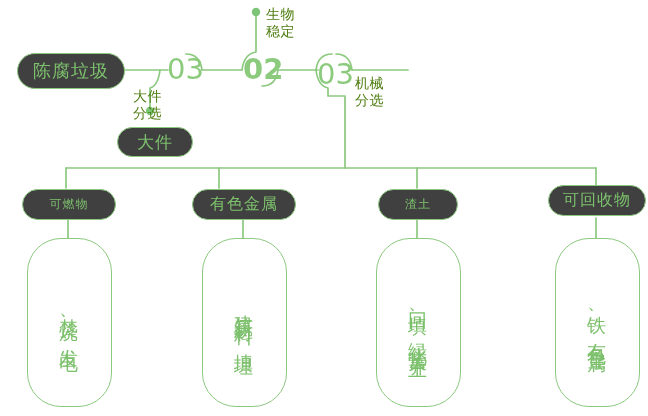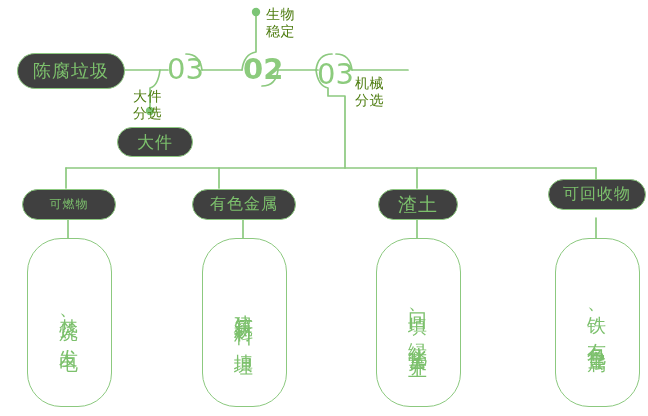--- a/index.html
+++ b/index.html
@@ -134,23 +134,23 @@
   </div>
 
   <div class="pill" style="left:17px;top:53px;width:106px;height:34px;font-size:18px;">陈腐垃圾</div>
 
   <div class="pill" style="left:117px;top:127px;width:74px;height:28px;font-size:17px;">大件</div>
 
   <div class="pill" style="left:22px;top:189px;width:92px;height:29px;font-size:12px;">可燃物</div>
 
   <div class="pill" style="left:192px;top:189px;width:102px;height:29px;font-size:16px;">有色金属</div>
 
-  <div class="pill" style="left:378px;top:189px;width:78px;height:29px;font-size:19px;">渣土</div>
+  <div class="pill" style="left:378px;top:189px;width:78px;height:29px;font-size:12px;">渣土</div>
 
-  <div class="pill" style="left:548px;top:179px;width:96px;height:29px;font-size:16px;">可回收物</div>
+  <div class="pill" style="left:548px;top:185px;width:96px;height:29px;font-size:16px;">可回收物</div>
 
   <div class="vbox" style="left:27px;top:238px;width:83px;height:167px;">
     <span class="vtext">焚烧、发电</span>
   </div>
 
   <div class="vbox" style="left:202px;top:238px;width:83px;height:167px;">
     <span class="vtext">建筑材料、填埋</span>
   </div>
 
   <div class="vbox" style="left:376px;top:238px;width:83px;height:167px;">

